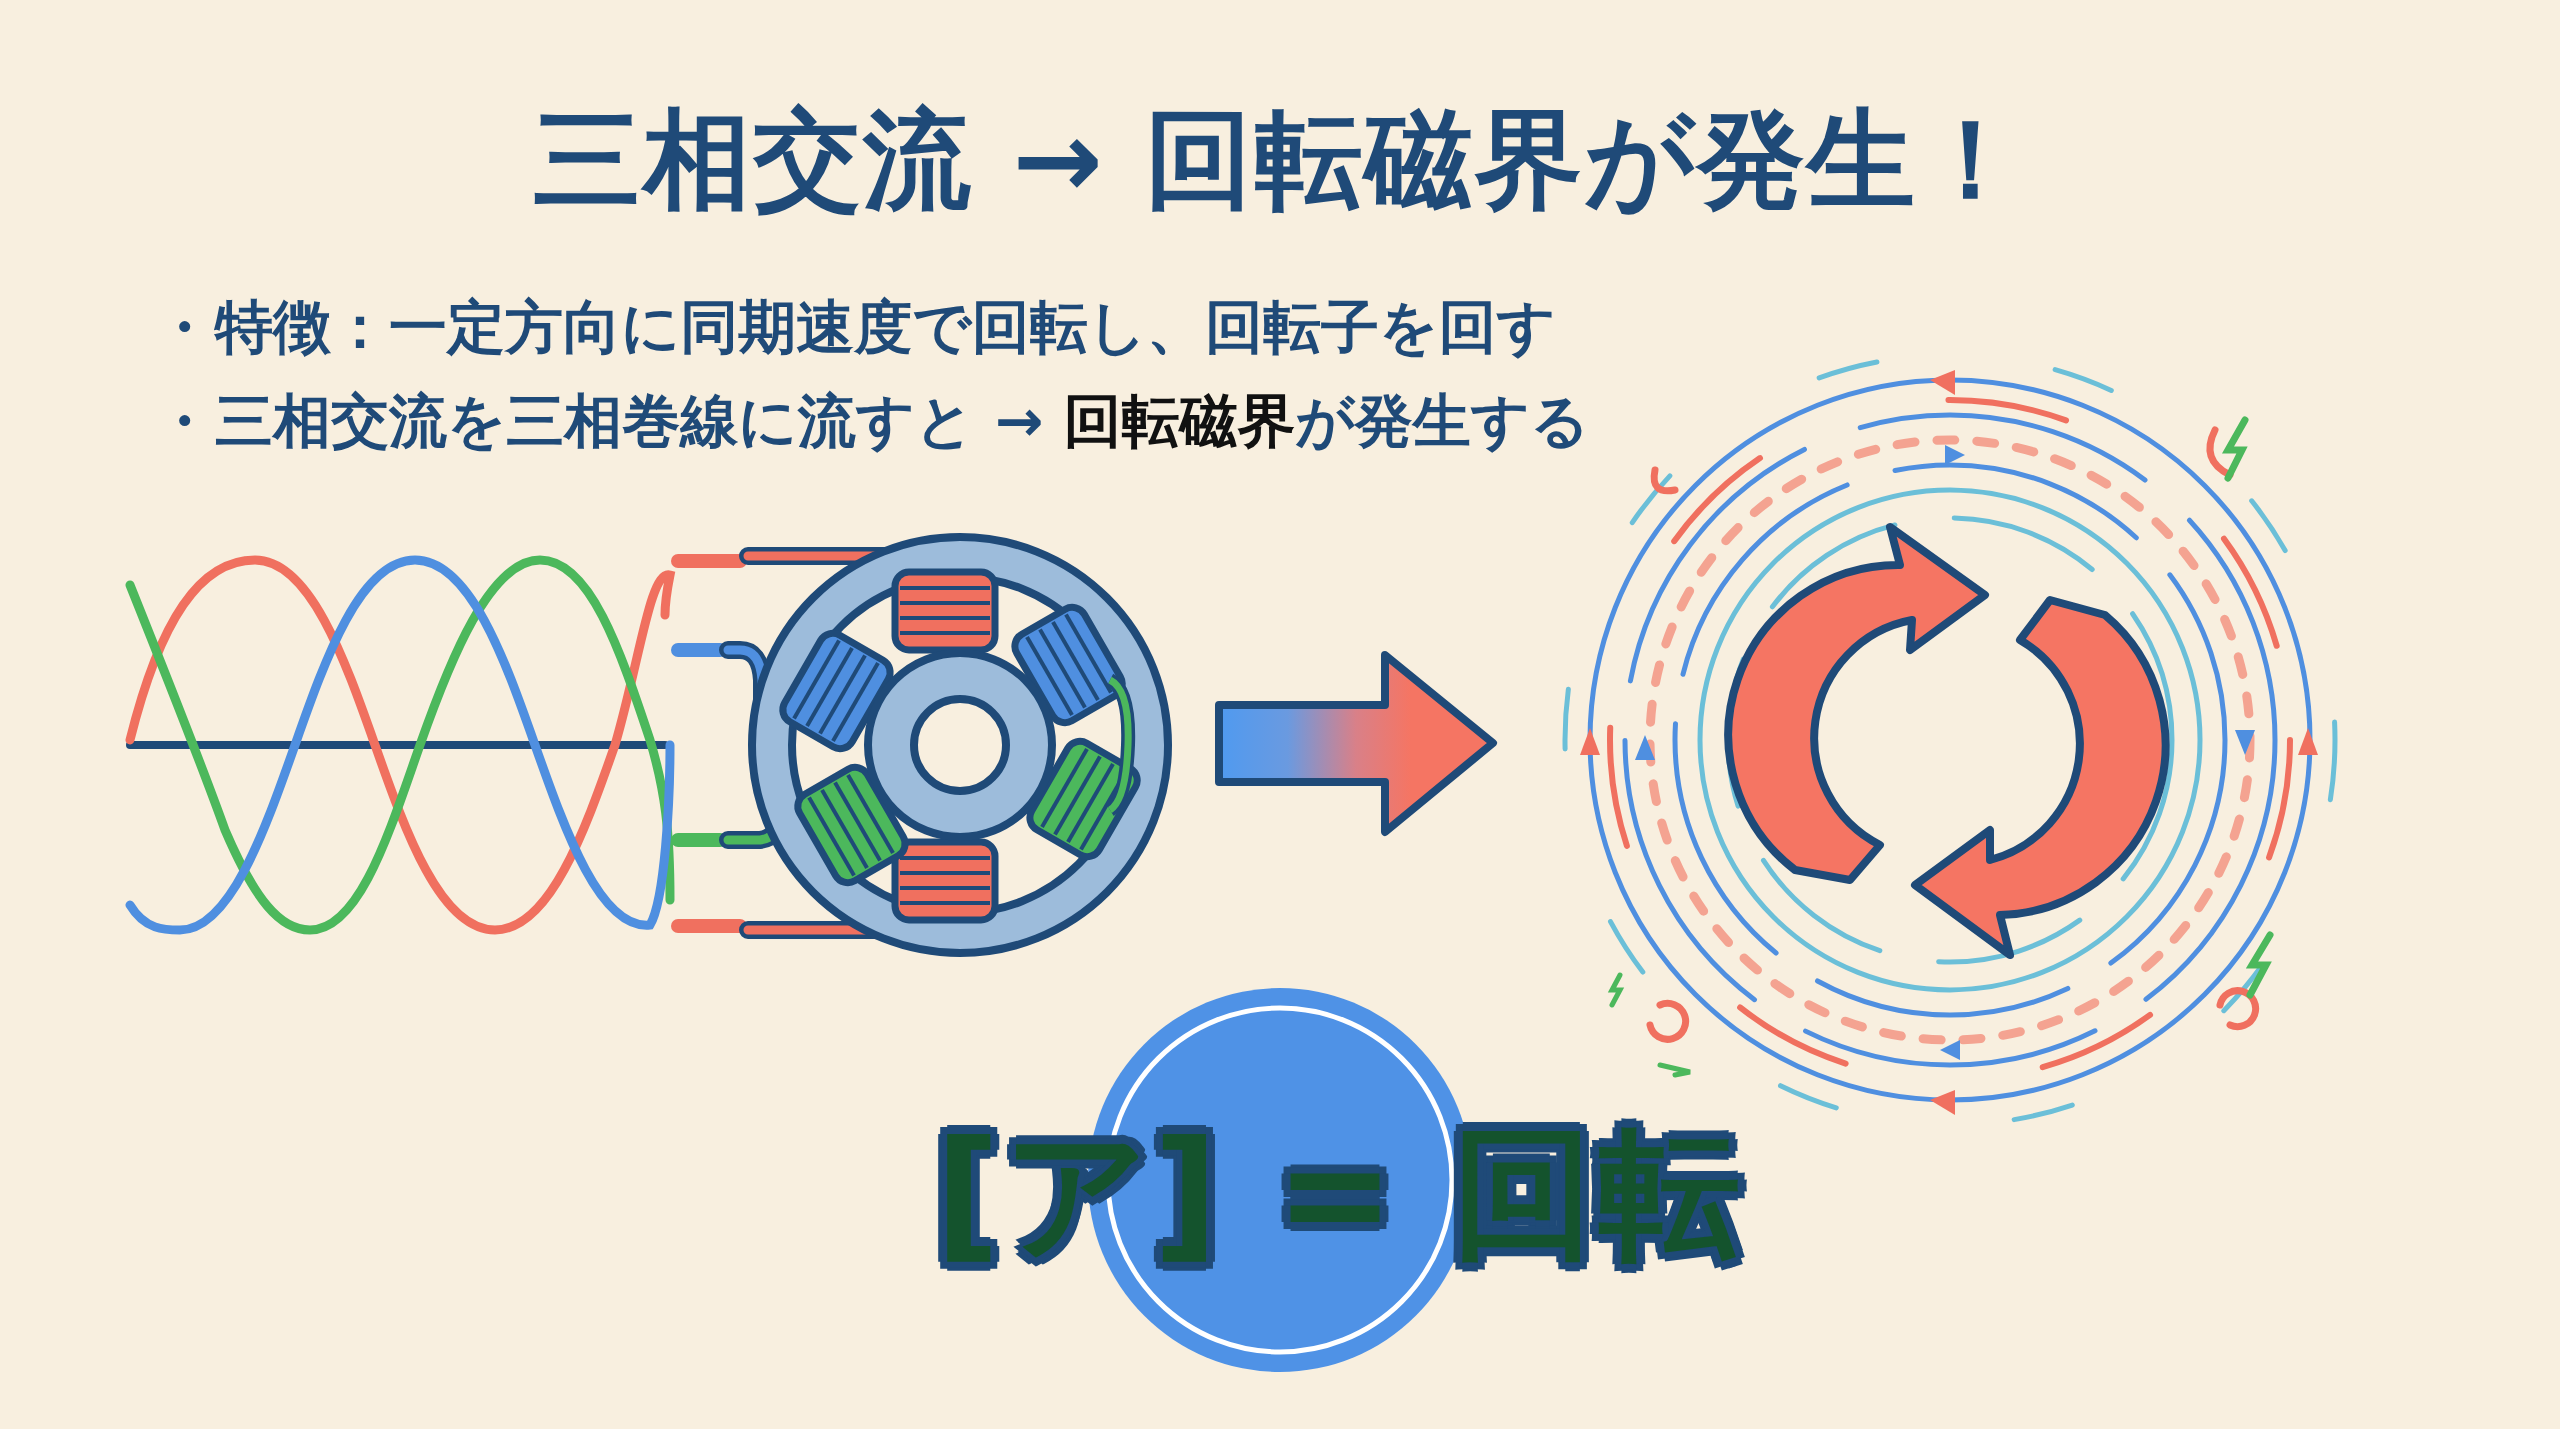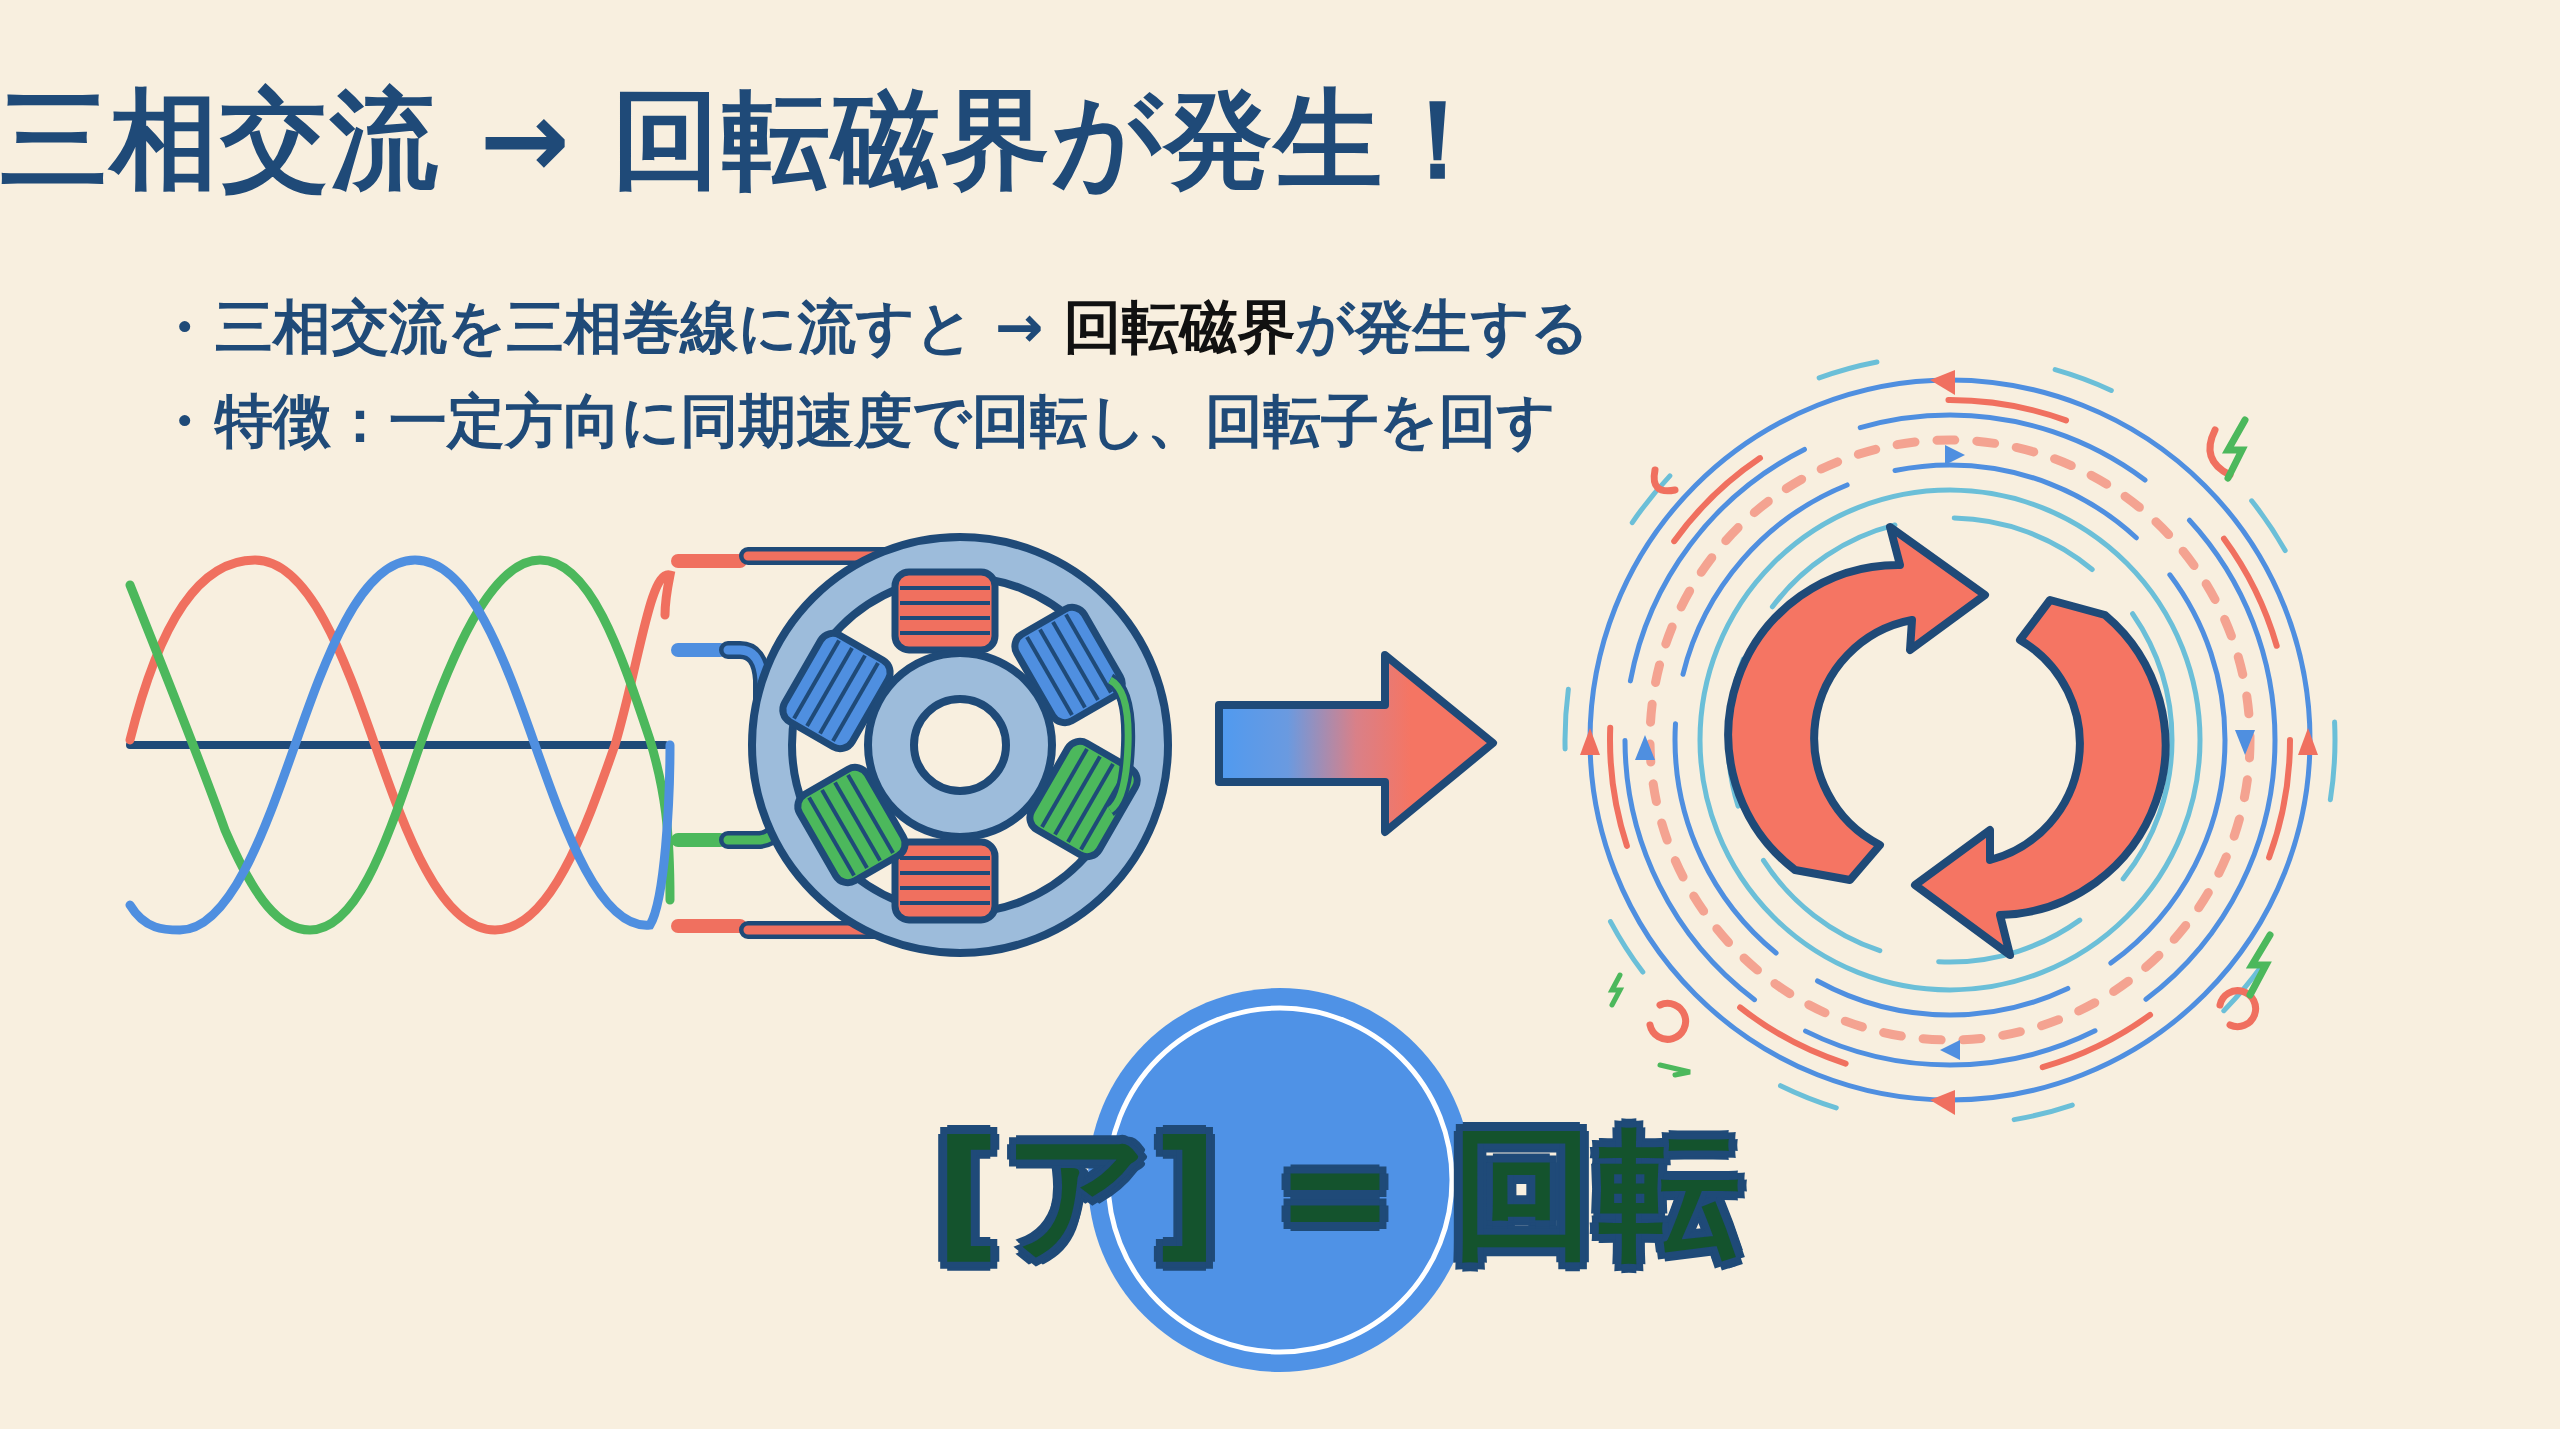--- a/index.html
+++ b/index.html
@@ -3,21 +3,21 @@
 <meta charset="utf-8">
 <style>
   html, body { margin:0; padding:0; }
   body {
     width:2560px; height:1429px; overflow:hidden;
     background:#f8efdf;
     font-family:"DejaVu Sans", "Liberation Sans", sans-serif;
     position:relative;
   }
   .title {
-    position:absolute; left:0; width:2560px; top:68px; text-align:left;
+    position:absolute; left:0; width:2560px; top:88px; text-align:center;
     font-size:108px; font-weight:bold; color:#1f4a78; letter-spacing:2px;
   }
   .bullets { position:absolute; left:155px; top:280px; }
   .bullet {
     font-size:58px; font-weight:bold; color:#1f4a78; height:94px; line-height:94px;
     white-space:nowrap;
   }
   .bullet .dot { display:inline-block; width:60px; }
   .bullet .em { color:#111; }
   svg { position:absolute; left:0; top:0; }
@@ -33,24 +33,24 @@
       7px 7px 0 #1f4a78, -7px 7px 0 #1f4a78, 7px -7px 0 #1f4a78, -7px -7px 0 #1f4a78;
   }
 </style>
 </head>
 <body>
 
 <div class="title">三相交流 → 回転磁界が発生！</div>
 
 <div class="bullets">
   <div class="bullet">
-    <span class="dot">・</span><span>三相交流を三相巻線に流すと → </span><span class="em">回転磁界</span><span>が発生する</span>
+    <span class="dot">・</span><span>特徴：一定方向に同期速度で回転し、回転子を回す</span>
   </div>
   <div class="bullet">
-    <span class="dot">・</span><span>特徴：一定方向に同期速度で回転し、回転子を回す</span>
+    <span class="dot">・</span><span>三相交流を三相巻線に流すと → </span><span class="em">回転磁界</span><span>が発生する</span>
   </div>
 </div>
 
 <svg width="2560" height="1429" viewBox="0 0 2560 1429">
   <defs>
     <linearGradient id="arrowGrad" x1="0" y1="0" x2="1" y2="0">
       <stop offset="0" stop-color="#4f9af0"></stop>
       <stop offset="0.25" stop-color="#6a9ae0"></stop>
       <stop offset="0.5" stop-color="#d98088"></stop>
       <stop offset="0.7" stop-color="#f57563"></stop>

